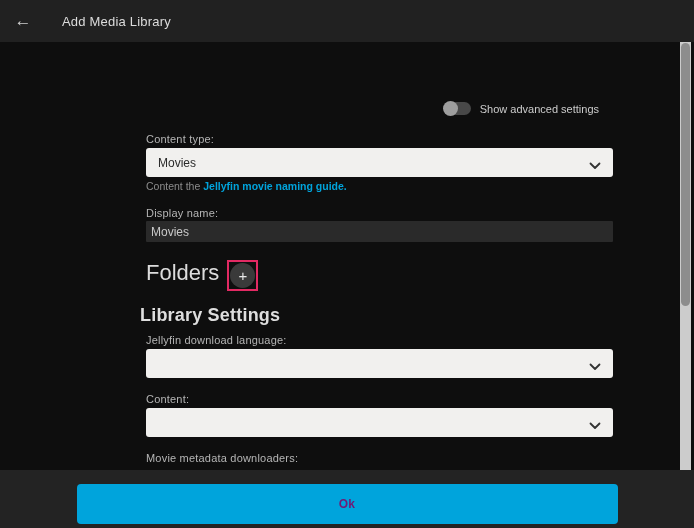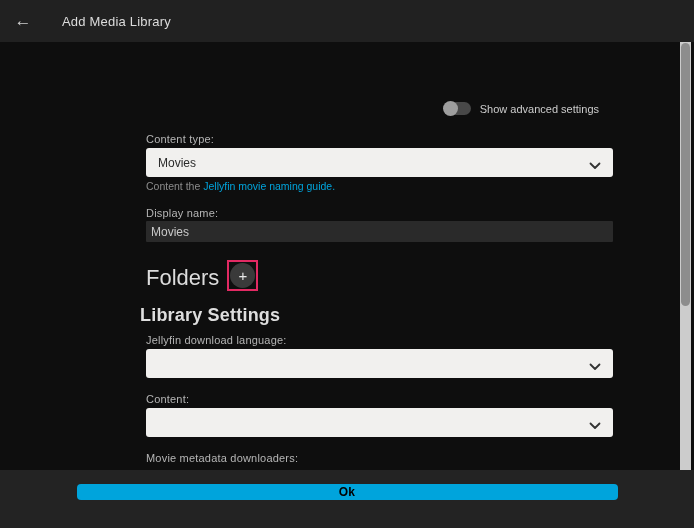--- a/index.html
+++ b/index.html
@@ -56,34 +56,34 @@
     position: absolute; left: 110px; width: 467px; height: 29px;
     background: #f1f0ee; border-radius: 3px;
     display: flex; align-items: center;
     padding: 0 14px 0 12px;
     font-size: 12px; color: #2a2a2a;
     cursor: pointer;
   }
   .select .chev { position: absolute; right: 12px; top: 11px; }
 
   .helper { position: absolute; left: 110px; top: 138px; font-size: 10.5px; color: #8c8c8c; }
-  .helper a { color: #00a4dc; font-weight: normal; text-decoration: none; cursor: pointer; }
+  .helper a { color: #00a4dc; font-weight: bold; text-decoration: none; cursor: pointer; }
 
   .text-input {
     position: absolute; left: 110px; top: 179px;
     width: 467px; height: 21px;
     background: #2a2a2a; border: none; outline: none;
     color: #c9c9c9; font-size: 12px; font-family: "Liberation Sans", sans-serif;
     padding: 0 5px; border-radius: 1px;
   }
 
   
   .folders-row {
     position: absolute; left: 110px; top: 218px;
-    display: flex; align-items: flex-end; gap: 8px;
+    display: flex; align-items: flex-start; gap: 8px;
   }
   .h-folders { font-size: 22px; font-weight: 400; color: #dcdcdc; }
   .add-wrap {
     border: 2px solid #e22a63; padding: 1px;
     display: flex; align-items: center; justify-content: center;
     cursor: pointer;
   }
   .add-circle {
     width: 25px; height: 25px; border-radius: 50%;
     background: #3a3a3a;
@@ -116,24 +116,24 @@
   .dl-chev { position: absolute; right: 24px; top: 22px; }
 
   
   .footer {
     position: absolute; left: 0; top: 470px;
     width: 694px; height: 58px;
     background: #232323; z-index: 20;
   }
   .ok-btn {
     display: block;
-    width: 541px; height: 16px;
+    width: 541px; height: 40px;
     margin: 14px auto 0 auto;
     background: #00a4dc; border: none; border-radius: 4px;
-    color: #000000; font-size: 12px; font-weight: bold;
+    color: #701a75; font-size: 12px; font-weight: bold;
     font-family: "Liberation Sans", sans-serif;
     letter-spacing: .3px; cursor: pointer;
   }
 
   
   .scroll-track {
     position: absolute; left: 680px; top: 42px;
     width: 11px; height: 428px;
     background: #cccccc; z-index: 25;
   }

